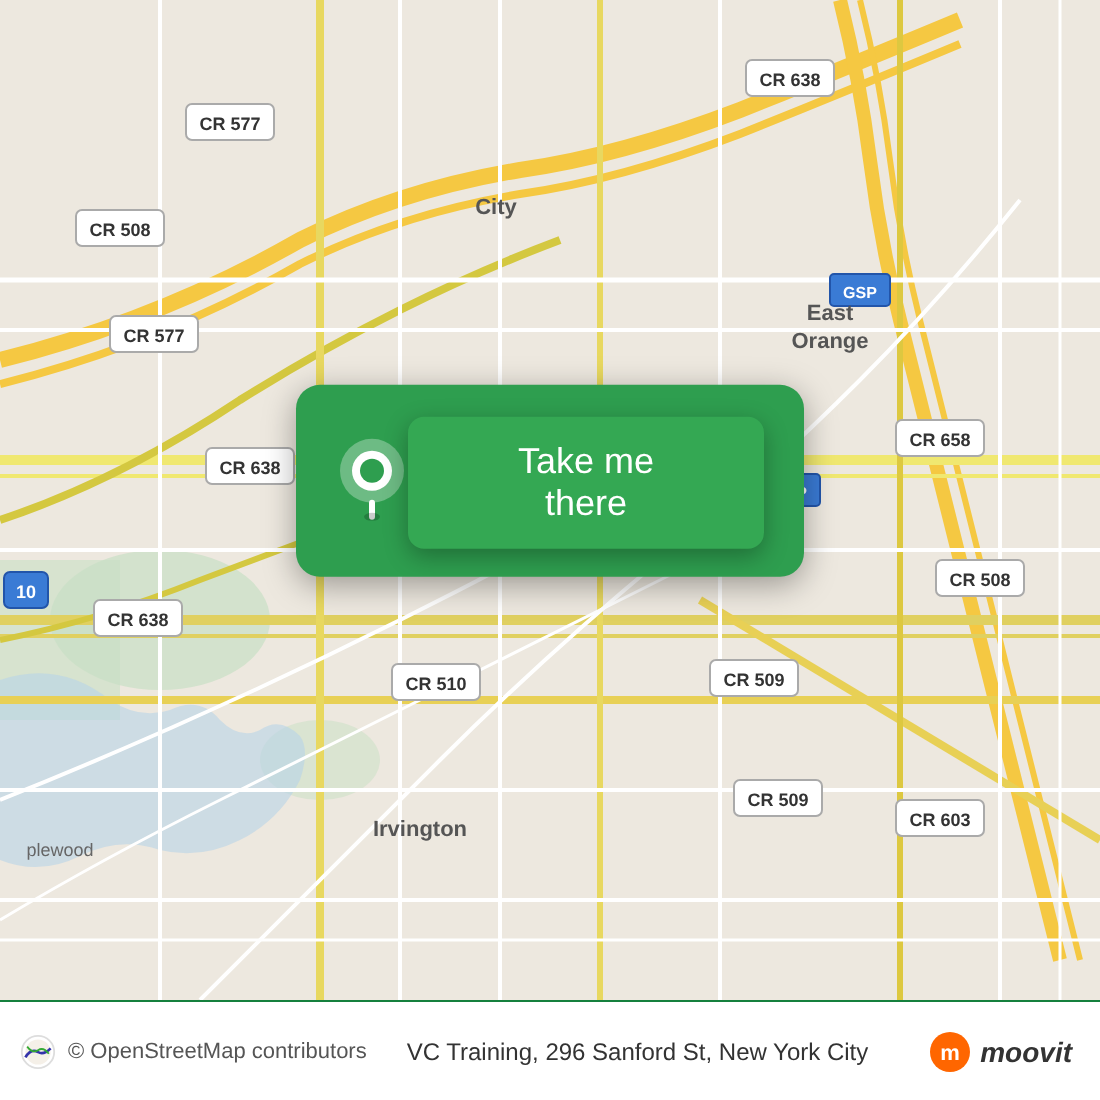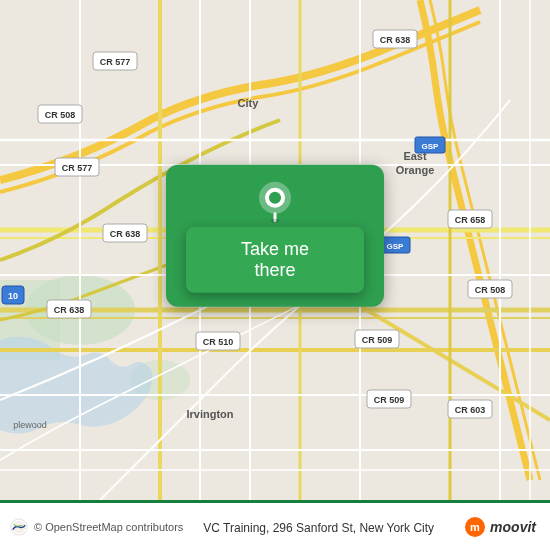--- a/index.html
+++ b/index.html
@@ -57,31 +57,30 @@
       display: flex;
       justify-content: center;
       margin-bottom: 4px;
     }
 
     #card-popup {
       background-color: #2e9e4f;
       border-radius: 12px;
       padding: 16px 20px 14px 20px;
       display: flex;
-      flex-direction: column;
       align-items: center;
       box-shadow: 0 4px 16px rgba(0,0,0,0.35);
       min-width: 178px;
     }
 
     #footer-bar {
       width: 550px;
       height: 50px;
       background: #fff;
-      border-top: 3px solid #15803d;
+      border-top: 1px solid #15803d;
       display: flex;
       align-items: center;
       justify-content: space-between;
       padding: 0 14px 0 10px;
     }
 
     #footer-left {
       display: flex;
       align-items: center;
       gap: 6px;

